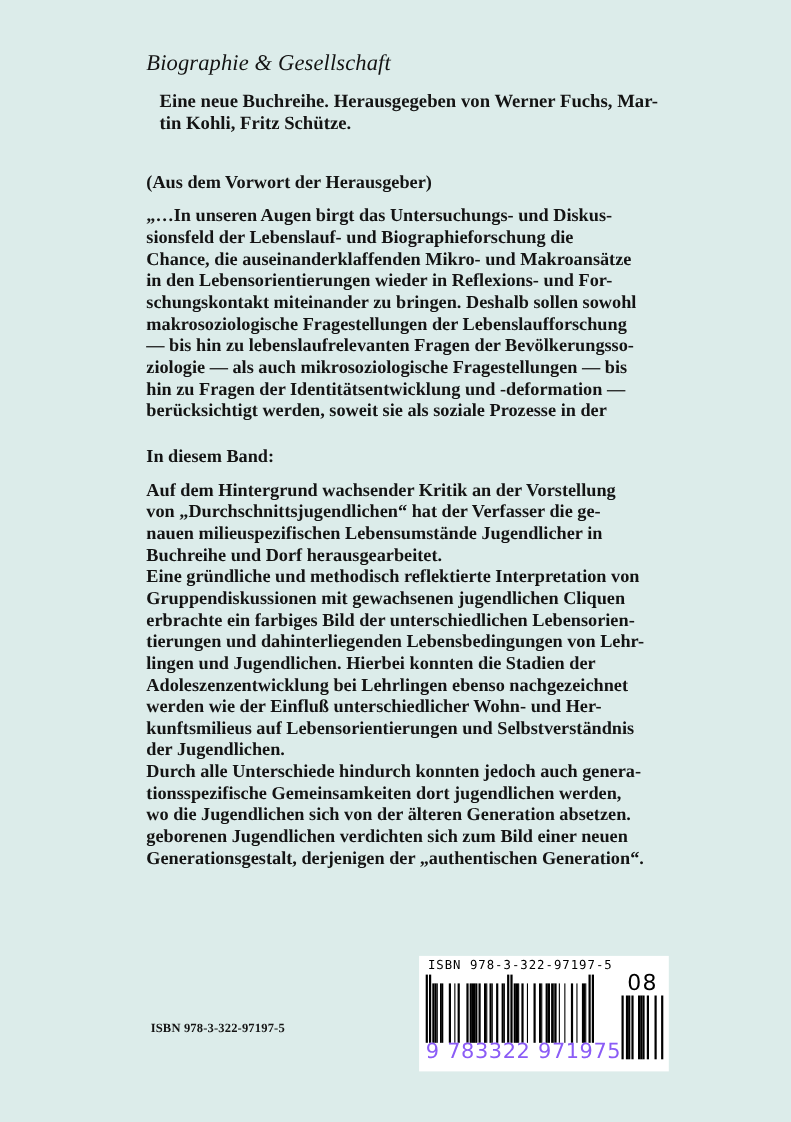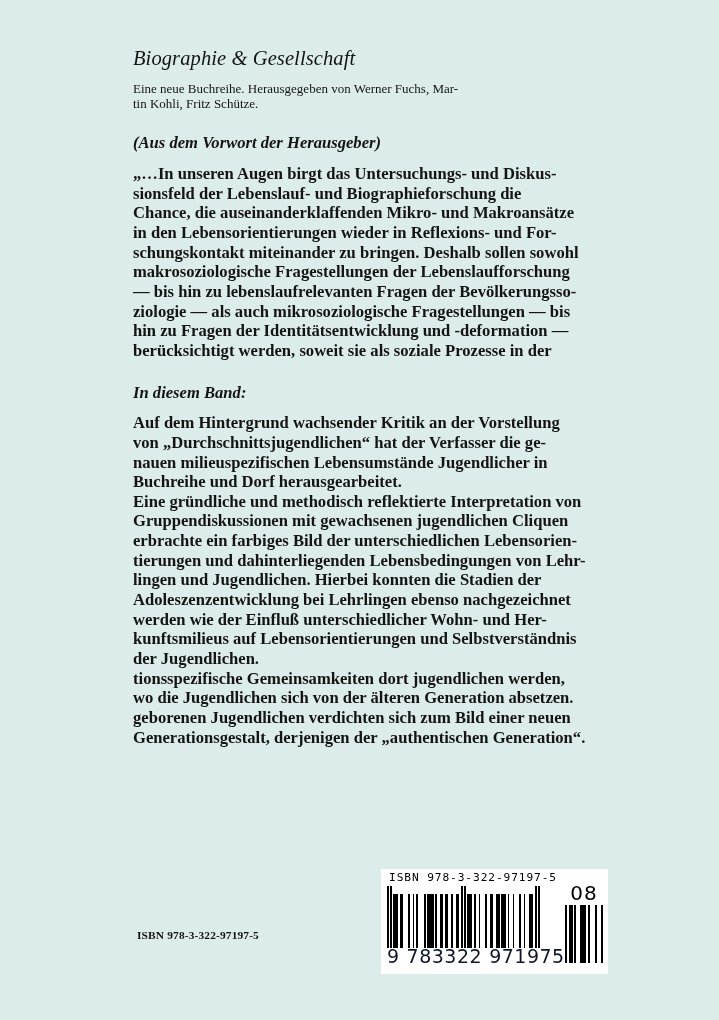--- a/index.html
+++ b/index.html
@@ -33,33 +33,32 @@
   .series-title {
     font-size: 20.5px;
     font-weight: normal;
     font-style: italic;
     letter-spacing: 0.1px;
     line-height: 1.12;
     margin: 0 0 11px 0;
   }
 
   .series-sub {
-    font-size: 13px;
-    font-weight: normal;
+    font-size: 17px;
+    font-weight: bold;
     line-height: 1.175;
-    margin: 0;
+    margin: 12px;
     text-align: justify;
     hyphens: none;
   }
   .series-sub .l { display: block; white-space: nowrap; }
 
   .section-head {
     font-size: 16.6px;
     font-weight: bold;
-    font-style: italic;
     line-height: 1.18;
     margin: 0;
   }
 
   .para {
     font-size: 16.6px;
     font-weight: bold;
     line-height: 1.185;
     margin: 0;
   }
@@ -106,21 +105,21 @@
     display: flex;
     align-items: flex-end;
     height: 62px;
     margin-top: 2px;
   }
   .bars span { display: block; height: 100%; }
 
   .bc-digits {
     font-family: "DejaVu Sans", "Liberation Sans", sans-serif;
     font-size: 19px;
-    color: #0f172a;
+    color: #8b5cf6;
     letter-spacing: 0.5px;
     margin-top: -1px;
     white-space: nowrap;
     line-height: 1;
   }
   .bc-digits .d1 { margin-right: 7px; }
   .bc-digits .d2 { margin-right: 7px; }
 
   .bc-addon {
     position: absolute;
@@ -190,20 +189,21 @@
       <span class="l">Buchreihe und Dorf herausgearbeitet.</span>
       <span class="l">Eine gründliche und methodisch reflektierte Interpretation von</span>
       <span class="l">Gruppendiskussionen mit gewachsenen jugendlichen Cliquen</span>
       <span class="l">erbrachte ein farbiges Bild der unterschiedlichen Lebensorien-</span>
       <span class="l">tierungen und dahinterliegenden Lebensbedingungen von Lehr-</span>
       <span class="l">lingen und Jugendlichen. Hierbei konnten die Stadien der</span>
       <span class="l">Adoleszenzentwicklung bei Lehrlingen ebenso nachgezeichnet</span>
       <span class="l">werden wie der Einfluß unterschiedlicher Wohn- und Her-</span>
       <span class="l">kunftsmilieus auf Lebensorientierungen und Selbstverständnis</span>
       <span class="l">der Jugendlichen.</span>
+      <span class="l">Durch alle Unterschiede hindurch konnten jedoch auch genera-</span>
       <span class="l">tionsspezifische Gemeinsamkeiten dort jugendlichen werden,</span>
       <span class="l">wo die Jugendlichen sich von der älteren Generation absetzen.</span>
       <span class="l">geborenen Jugendlichen verdichten sich zum Bild einer neuen</span>
       <span class="l">Generationsgestalt, derjenigen der „authentischen Generation“.</span>
     </div>
 
   </div>
 
   <div class="isbn-line">ISBN 978-3-322-97197-5</div>
 

